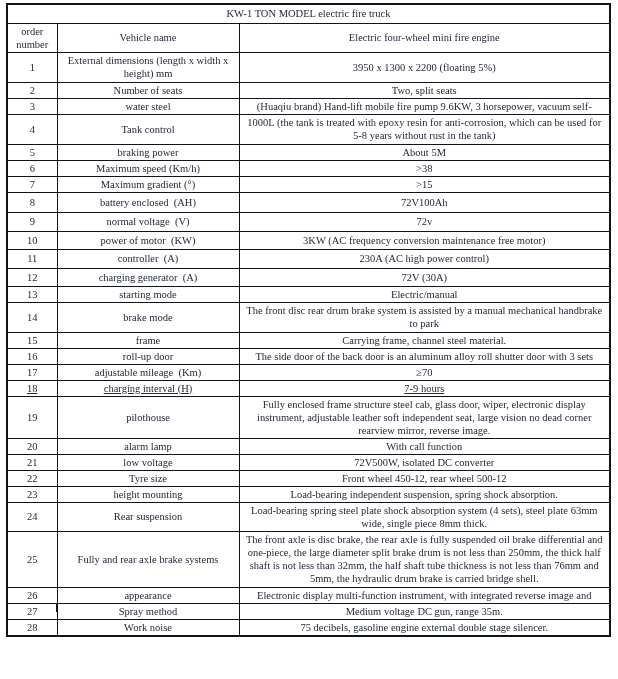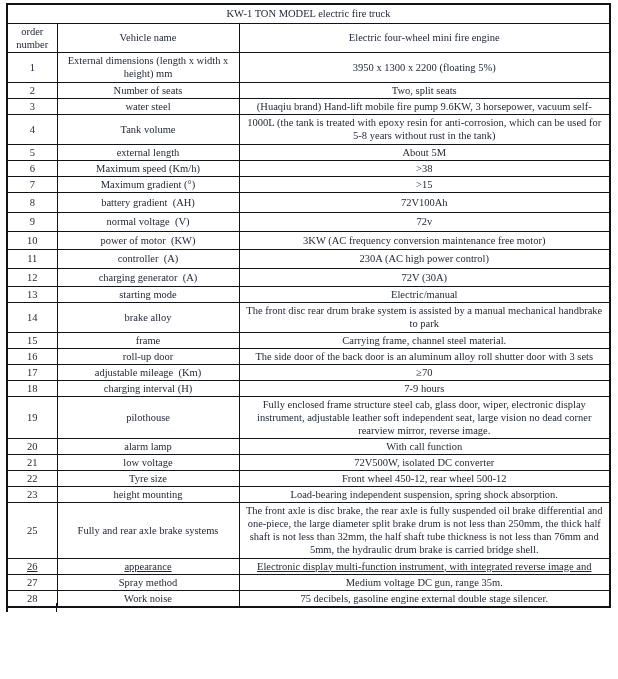--- a/index.html
+++ b/index.html
@@ -91,41 +91,41 @@
           <td>Number of seats</td>
           <td>Two, split seats</td>
         </tr>
         <tr style="height: 13px;">
           <td>3</td>
           <td>water steel</td>
           <td>(Huaqiu brand) Hand-lift mobile fire pump 9.6KW, 3 horsepower, vacuum self-</td>
         </tr>
         <tr style="height: 30px;">
           <td>4</td>
-          <td>Tank volume</td>
+          <td>Tank control</td>
           <td>1000L (the tank is treated with epoxy resin for anti-corrosion, which can be used for 5-8 years without rust in the tank)</td>
         </tr>
         <tr style="height: 14px;">
           <td>5</td>
-          <td>external length</td>
+          <td>braking power</td>
           <td>About 5M</td>
         </tr>
         <tr style="height: 14px;">
           <td>6</td>
           <td>Maximum speed (Km/h)</td>
           <td>&gt;38</td>
         </tr>
         <tr style="height: 14px;">
           <td>7</td>
           <td>Maximum gradient (°)</td>
           <td>&gt;15</td>
         </tr>
         <tr style="height: 20px;">
           <td>8</td>
-          <td>battery gradient (AH)</td>
+          <td>battery enclosed (AH)</td>
           <td>72V100Ah</td>
         </tr>
         <tr style="height: 19px;">
           <td>9</td>
           <td>normal voltage (V)</td>
           <td>72v</td>
         </tr>
         <tr style="height: 18px;">
           <td>10</td>
           <td>power of motor (KW)</td>
@@ -141,39 +141,39 @@
           <td>charging generator (A)</td>
           <td>72V (30A)</td>
         </tr>
         <tr style="height: 15px;">
           <td>13</td>
           <td>starting mode</td>
           <td>Electric/manual</td>
         </tr>
         <tr style="height: 30px;">
           <td>14</td>
-          <td>brake alloy</td>
+          <td>brake mode</td>
           <td>The front disc rear drum brake system is assisted by a manual mechanical handbrake to park</td>
         </tr>
         <tr style="height: 15px;">
           <td>15</td>
           <td>frame</td>
           <td>Carrying frame, channel steel material.</td>
         </tr>
         <tr style="height: 15px;">
           <td>16</td>
           <td>roll-up door</td>
           <td>The side door of the back door is an aluminum alloy roll shutter door with 3 sets</td>
         </tr>
         <tr style="height: 15px; margin-left: 20px;">
           <td>17</td>
           <td>adjustable mileage (Km)</td>
           <td>≥70</td>
         </tr>
-        <tr style="height: 15px;">
+        <tr style="height: 15px; text-decoration: underline;">
           <td>18</td>
           <td>charging interval (H)</td>
           <td>7-9 hours</td>
         </tr>
         <tr style="height: 42px;">
           <td>19</td>
           <td>pilothouse</td>
           <td>Fully enclosed frame structure steel cab, glass door, wiper, electronic display instrument, adjustable leather soft independent seat, large vision no dead corner rearview mirror, reverse image.</td>
         </tr>
         <tr style="height: 15px;">
@@ -189,26 +189,31 @@
         <tr style="height: 15px;">
           <td>22</td>
           <td>Tyre size</td>
           <td>Front wheel 450-12, rear wheel 500-12</td>
         </tr>
         <tr style="height: 15px;">
           <td>23</td>
           <td>height mounting</td>
           <td>Load-bearing independent suspension, spring shock absorption.</td>
         </tr>
+        <tr style="height: 25px;">
+          <td>24</td>
+          <td>Rear suspension</td>
+          <td>Load-bearing spring steel plate shock absorption system (4 sets), steel plate 63mm wide, single piece 8mm thick.</td>
+        </tr>
         <tr style="height: 56px;">
           <td>25</td>
           <td>Fully and rear axle brake systems</td>
           <td>The front axle is disc brake, the rear axle is fully suspended oil brake differential and one-piece, the large diameter split brake drum is not less than 250mm, the thick half shaft is not less than 32mm, the half shaft tube thickness is not less than 76mm and 5mm, the hydraulic drum brake is carried bridge shell.</td>
         </tr>
-        <tr style="height: 15px; text-decoration: underline;">
+        <tr style="height: 15px;">
           <td>26</td>
           <td>appearance</td>
           <td>Electronic display multi-function instrument, with integrated reverse image and</td>
         </tr>
         <tr style="height: 15px;">
           <td>27</td>
           <td>Spray method</td>
           <td>Medium voltage DC gun, range 35m.</td>
         </tr>
         <tr style="height: 15px;">

